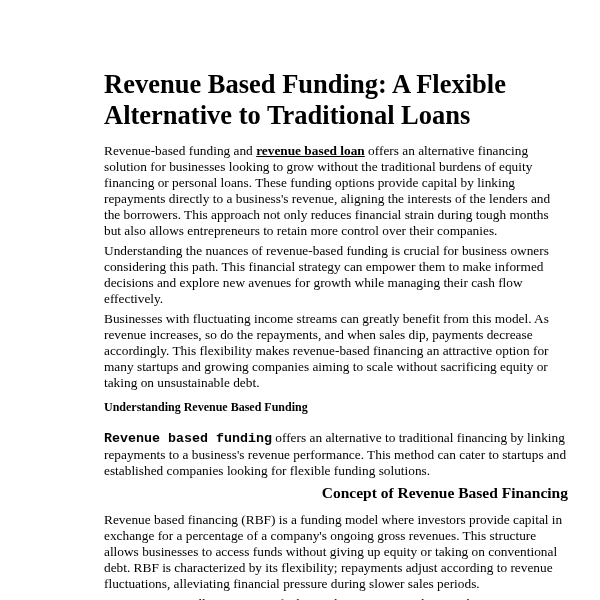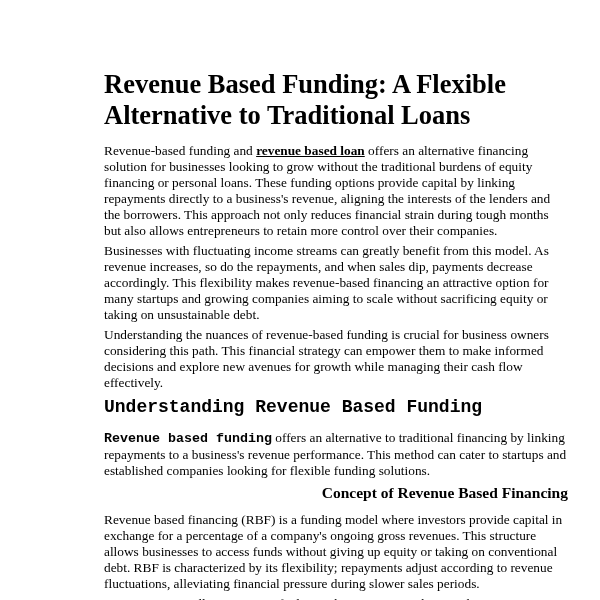--- a/index.html
+++ b/index.html
@@ -26,25 +26,24 @@
     overflow: hidden;
     margin-left: 36px;
   }
   h1 {
     font-size: 26.5px;
     line-height: 31px;
     font-weight: bold;
     margin: 0 0 12px 0;
   }
   h2 {
-    font-size: 18px;
+    font-size: 12px;
     line-height: 23px;
     font-weight: bold;
     margin: 5px 0 11px 0;
-    font-family: Liberation Mono, monospace;
   }
   h3 {
     font-size: 15.5px;
     line-height: 18px;
     font-weight: bold;
     margin: 5px 0 10px 0;
     text-align: right;
   }
   p {
     margin: 0 0 4px 0;
@@ -62,23 +61,23 @@
 </style>
 </head>
 <body>
 
 <div class="page">
 
   <h1>Revenue Based Funding: A Flexible Alternative to Traditional Loans</h1>
 
   <p><span>Revenue-based funding and </span><a class="inline-link">revenue based loan</a><span> offers an alternative financing solution for businesses looking to grow without the traditional burdens of equity financing or personal loans. These funding options provide capital by linking repayments directly to a business's revenue, aligning the interests of the lenders and the borrowers. This approach not only reduces financial strain during tough months but also allows entrepreneurs to retain more control over their companies.</span></p>
 
+  <p>Understanding the nuances of revenue-based funding is crucial for business owners considering this path. This financial strategy can empower them to make informed decisions and explore new avenues for growth while managing their cash flow effectively.</p>
+
   <p>Businesses with fluctuating income streams can greatly benefit from this model. As revenue increases, so do the repayments, and when sales dip, payments decrease accordingly. This flexibility makes revenue-based financing an attractive option for many startups and growing companies aiming to scale without sacrificing equity or taking on unsustainable debt.</p>
-
-  <p>Understanding the nuances of revenue-based funding is crucial for business owners considering this path. This financial strategy can empower them to make informed decisions and explore new avenues for growth while managing their cash flow effectively.</p>
 
   <h2>Understanding Revenue Based Funding</h2>
 
   <p><strong class="lead">Revenue based funding</strong><span> offers an alternative to traditional financing by linking repayments to a business's revenue performance. This method can cater to startups and established companies looking for flexible funding solutions.</span></p>
 
   <h3>Concept of Revenue Based Financing</h3>
 
   <p>Revenue based financing (RBF) is a funding model where investors provide capital in exchange for a percentage of a company's ongoing gross revenues. This structure allows businesses to access funds without giving up equity or taking on conventional debt. RBF is characterized by its flexibility; repayments adjust according to revenue fluctuations, alleviating financial pressure during slower sales periods.</p>
 
   <p>Businesses typically use RBF to fuel growth initiatives, such as marketing campaigns and product development. Investors benefit from potential high returns as they receive a share of</p>

